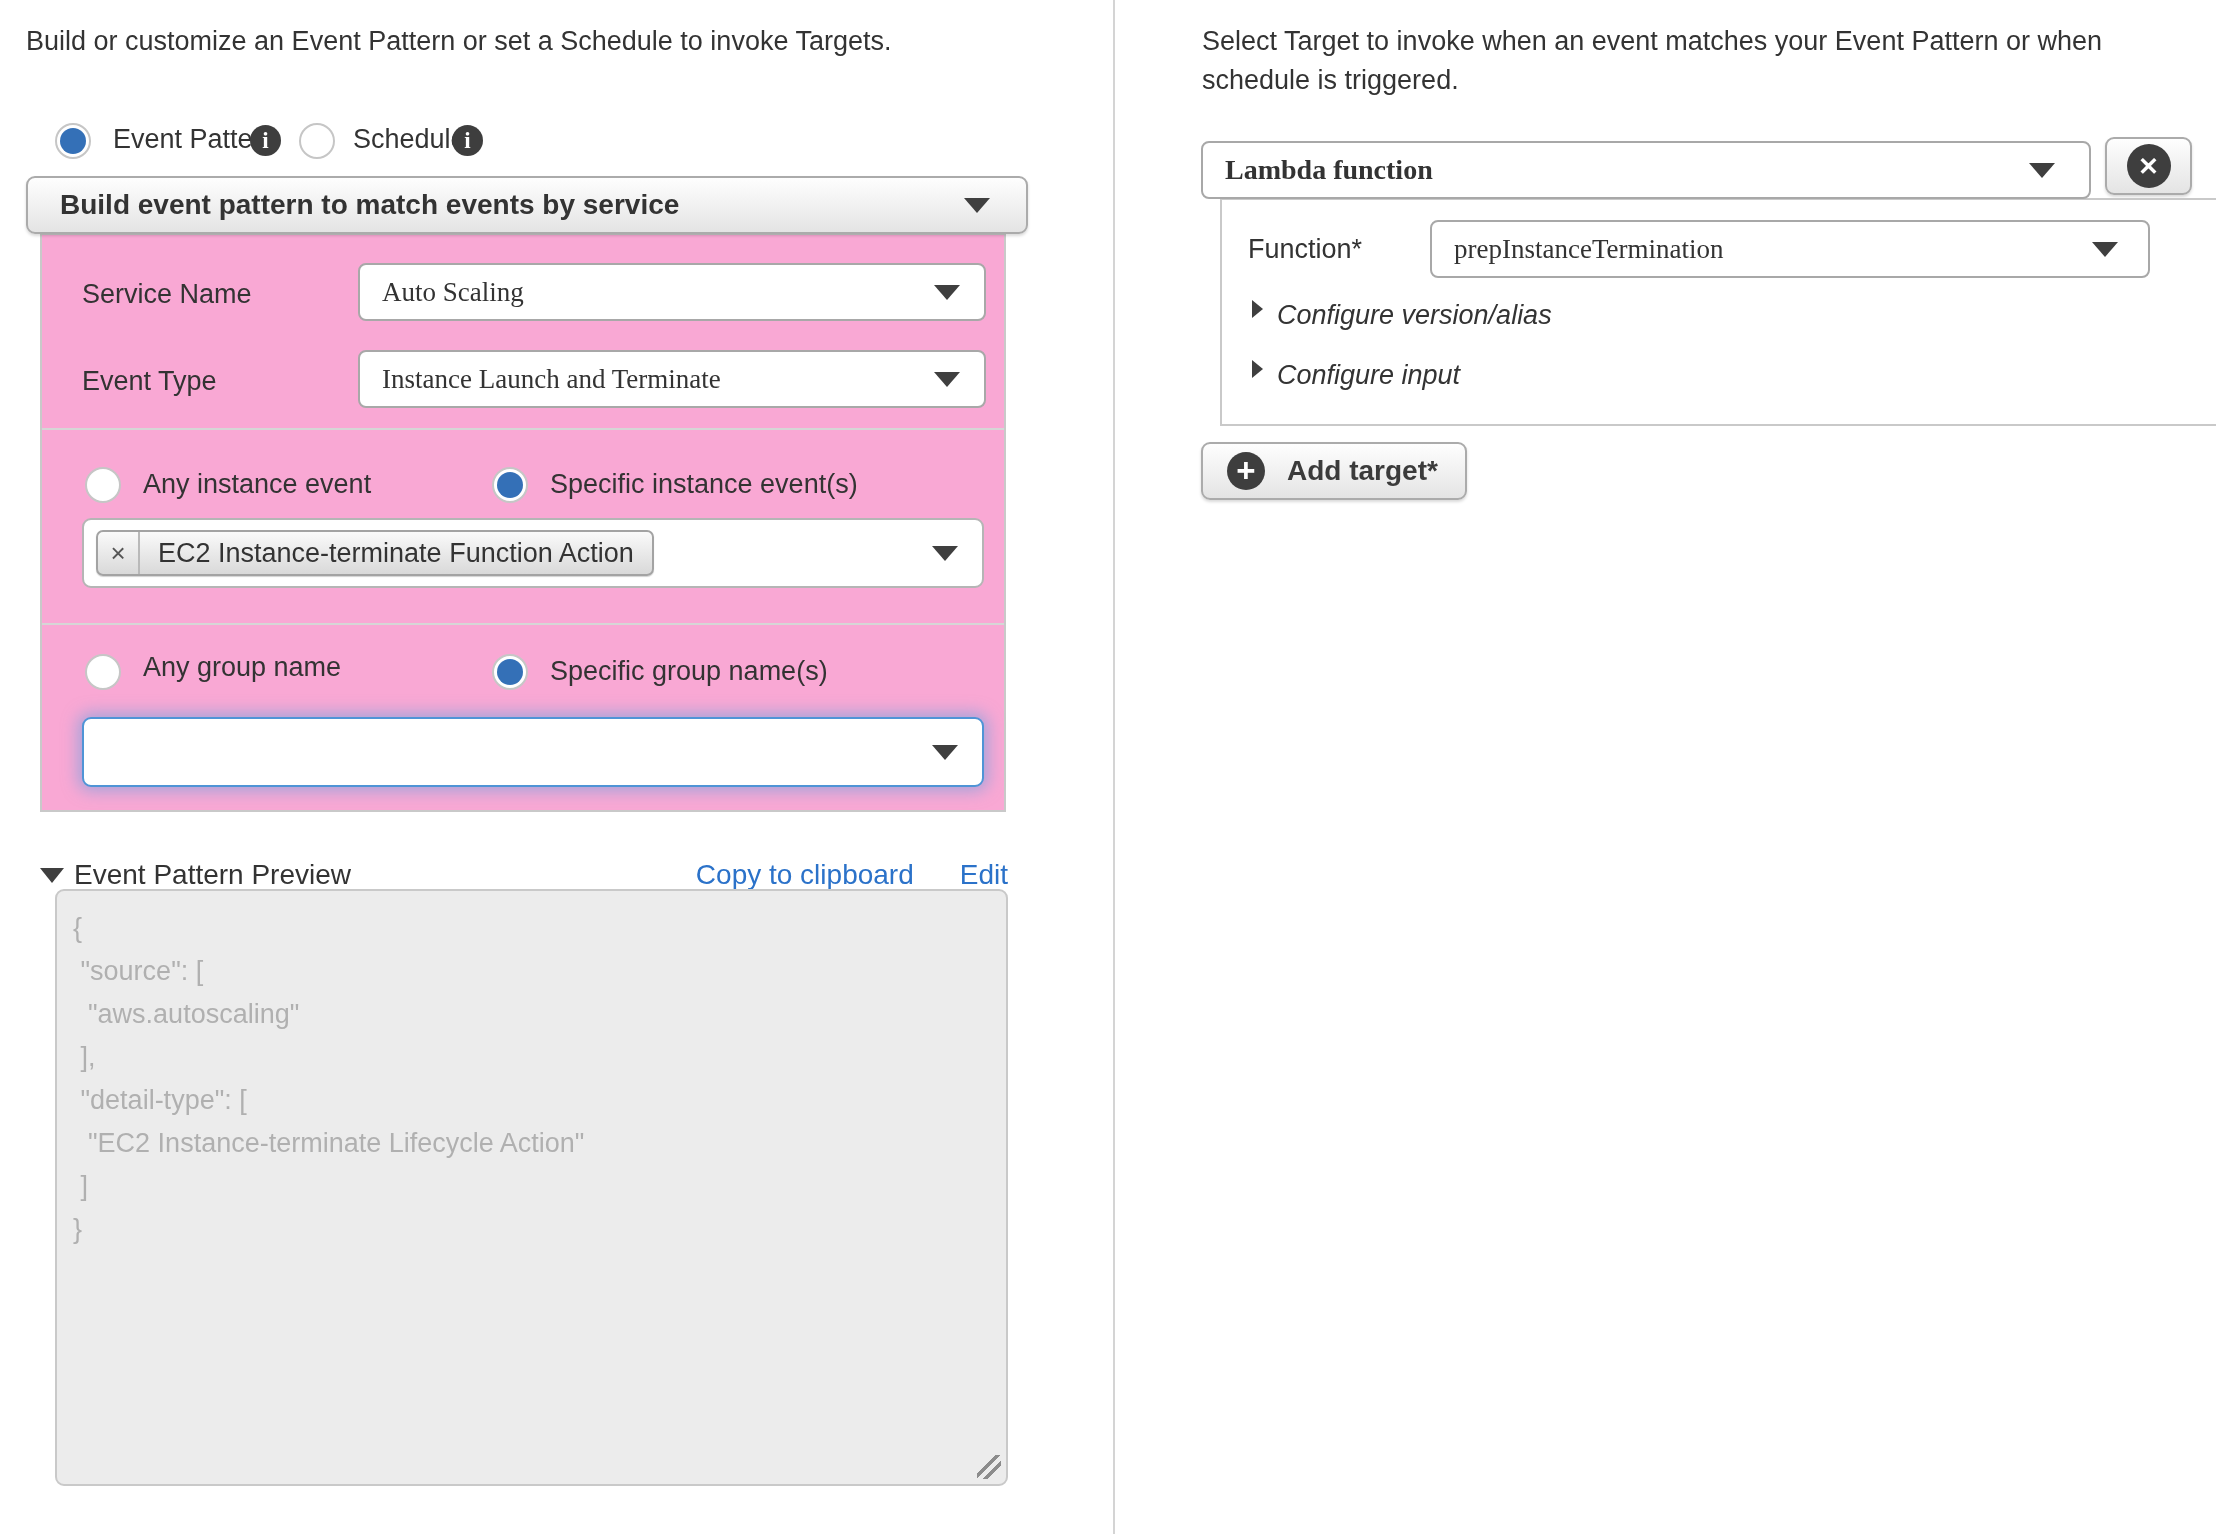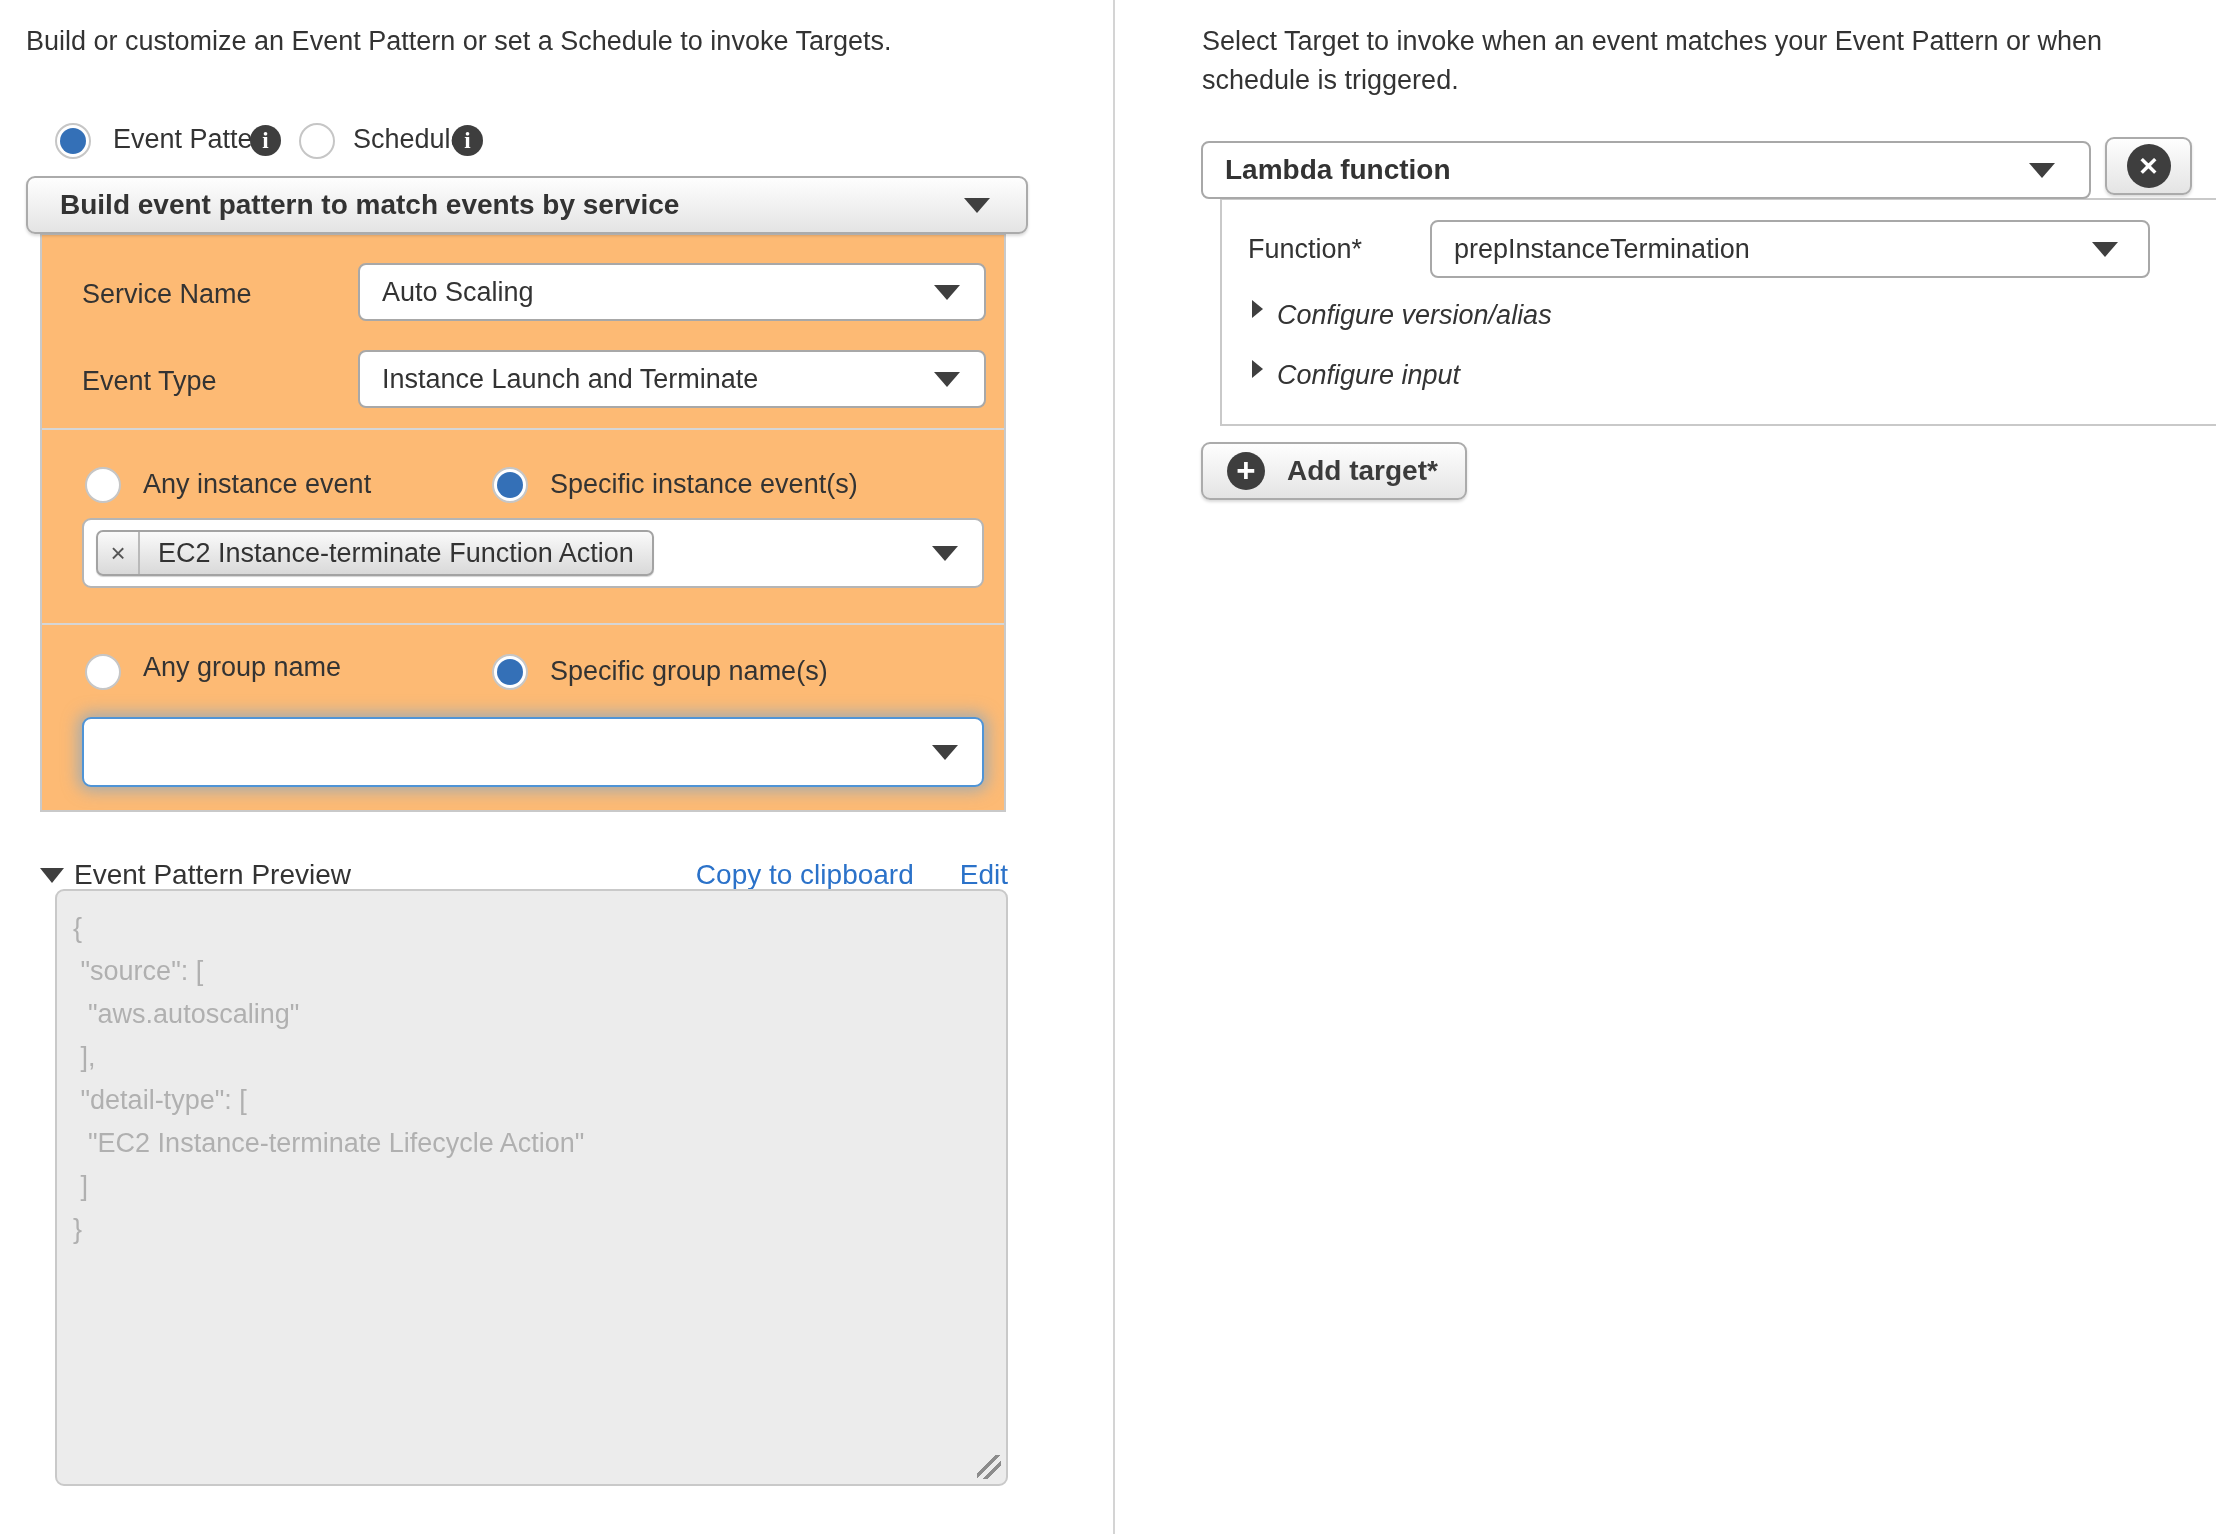--- a/index.html
+++ b/index.html
@@ -6,21 +6,21 @@
   body{
     width:2216px;height:1534px;background:#fff;position:relative;overflow:hidden;
     font-family:"Liberation Sans",sans-serif;color:#333;
     -webkit-font-smoothing:antialiased;
   }
   .abs{position:absolute;}
 
   
   .sel{
     position:absolute;background:#fff;border:2px solid #a8a8a8;border-radius:8px;
-    box-sizing:border-box;cursor:pointer;
+    box-sizing:border-box;cursor:pointer;font-family:Liberation Serif, serif;
   }
   .sel .val{
     position:absolute;left:22px;top:50%;transform:translateY(-50%);
     font-size:27px;white-space:nowrap;color:#333;
   }
   .caret-down{
     position:absolute;right:24px;top:50%;margin-top:-7px;width:0;height:0;
     border-left:13px solid transparent;border-right:13px solid transparent;
     border-top:15px solid #3f3f3f;
   }
@@ -50,21 +50,21 @@
   
   .grad-btn{
     position:absolute;background:linear-gradient(#fefefe,#e4e4e4);
     border:2px solid #ababab;border-radius:9px;box-sizing:border-box;
     box-shadow:0 2px 3px rgba(0,0,0,.15);cursor:pointer;
   }
 
   
   .form-box{
     position:absolute;left:40px;top:233px;width:966px;height:579px;
-    background:#fdba74;border:2px solid #c9c9c9;box-sizing:border-box;
+    background:#f9a8d4;border:2px solid #c9c9c9;box-sizing:border-box;
   }
   .hdiv{position:absolute;left:0;width:962px;height:0;border-top:2px solid #d6d6d6;}
 
   .label{position:absolute;font-size:27px;color:#333;white-space:nowrap;}
 
   
   .tag-field{
     position:absolute;background:#fff;border:2px solid #b5b5b5;border-radius:9px;
     box-sizing:border-box;cursor:pointer;
   }

